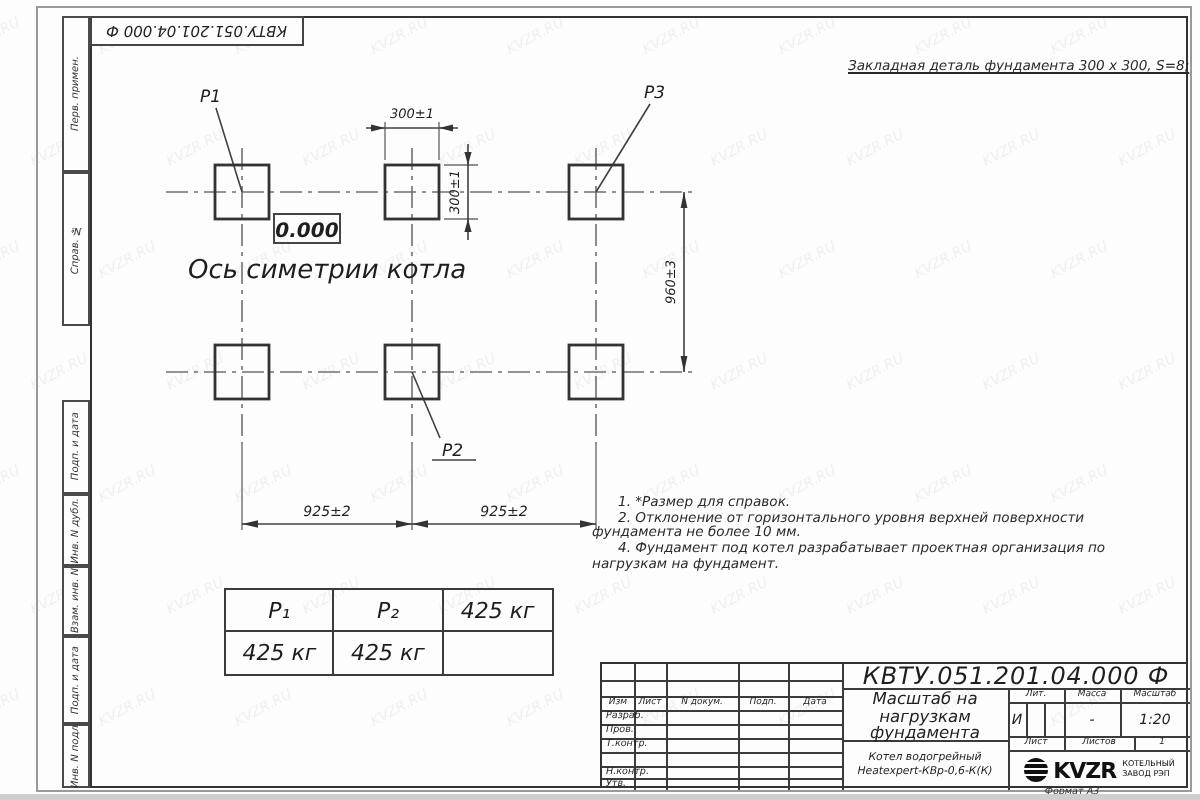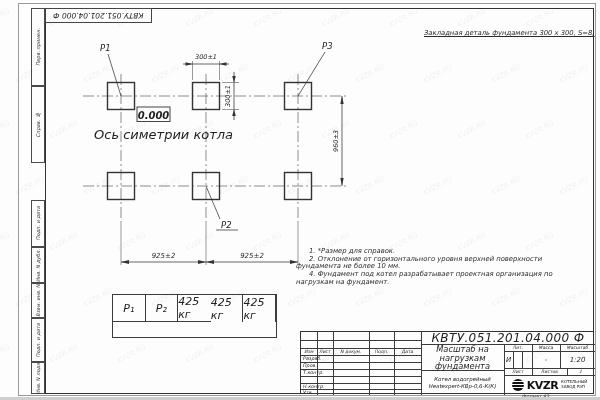--- a/index.html
+++ b/index.html
@@ -12,21 +12,21 @@
   .mbox{left:31px;width:14px;border:0.8px solid #4a4a4a;box-sizing:border-box;display:flex;align-items:center;justify-content:center;background:#fdfdfd;}
   .vtext{writing-mode:vertical-rl;transform:rotate(180deg);font-size:5px;font-style:italic;color:#333;white-space:nowrap;}
   
   .stamp{left:45px;top:8px;width:107px;height:15px;border:1px solid #444;box-sizing:border-box;display:flex;align-items:center;justify-content:center;background:#fdfdfd;}
   .stamp span{transform:rotate(180deg);font-size:7.5px;font-style:italic;white-space:nowrap;color:#222;}
   .top-note{left:424px;top:29px;font-size:6.8px;font-style:italic;color:#2a2a2a;white-space:nowrap;text-decoration:underline;}
   
   .notes{left:296px;top:248px;width:292px;font-size:6.8px;line-height:7.7px;font-style:italic;color:#2a2a2a;}
   .notes div{text-indent:13px;}
   
-  .ltable{left:112px;top:294px;width:165px;height:44px;display:grid;grid-template-columns:repeat(5,1fr);grid-template-rows:1fr 1fr;border:1px solid #3b3b3b;box-sizing:border-box;}
+  .ltable{left:112px;top:294px;width:165px;height:44px;display:grid;grid-template-columns:repeat(3,1fr);grid-template-rows:1fr 1fr;border:1px solid #3b3b3b;box-sizing:border-box;}
   .ltable .cell{border-right:1px solid #3b3b3b;border-bottom:1px solid #3b3b3b;display:flex;align-items:center;justify-content:center;font-style:italic;font-size:11px;color:#1d1d1d;}
   .ltable .cell:nth-child(3n){border-right:none;}
   .ltable .cell:nth-child(n+4){border-bottom:none;}
   
   .tblock{left:300px;top:331px;width:294px;height:63px;border:1.2px solid #333;box-sizing:border-box;font-style:italic;}
   .tb{position:absolute;box-sizing:border-box;color:#1f1f1f;}
   .line-v{position:absolute;width:0;border-left:0.9px solid #3b3b3b;}
   .line-h{position:absolute;height:0;border-top:0.9px solid #3b3b3b;}
   .cellc{display:flex;align-items:center;justify-content:center;text-align:center;}
   .slab{font-size:4.8px;padding-left:2px;display:flex;align-items:center;}

